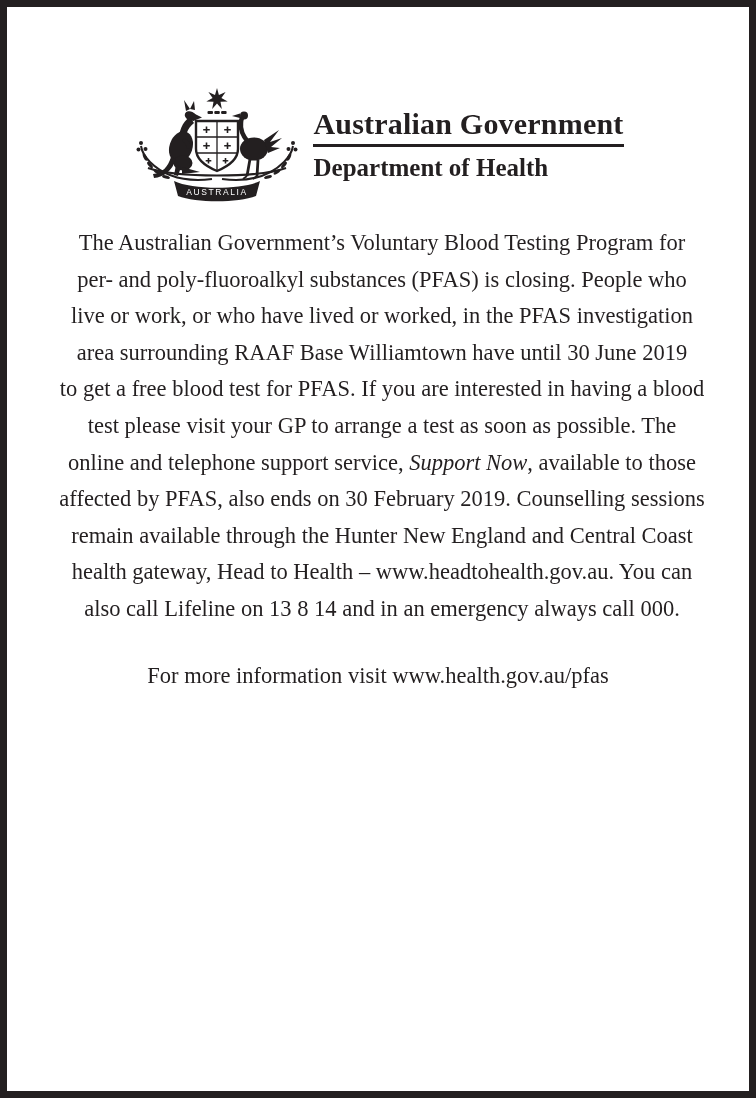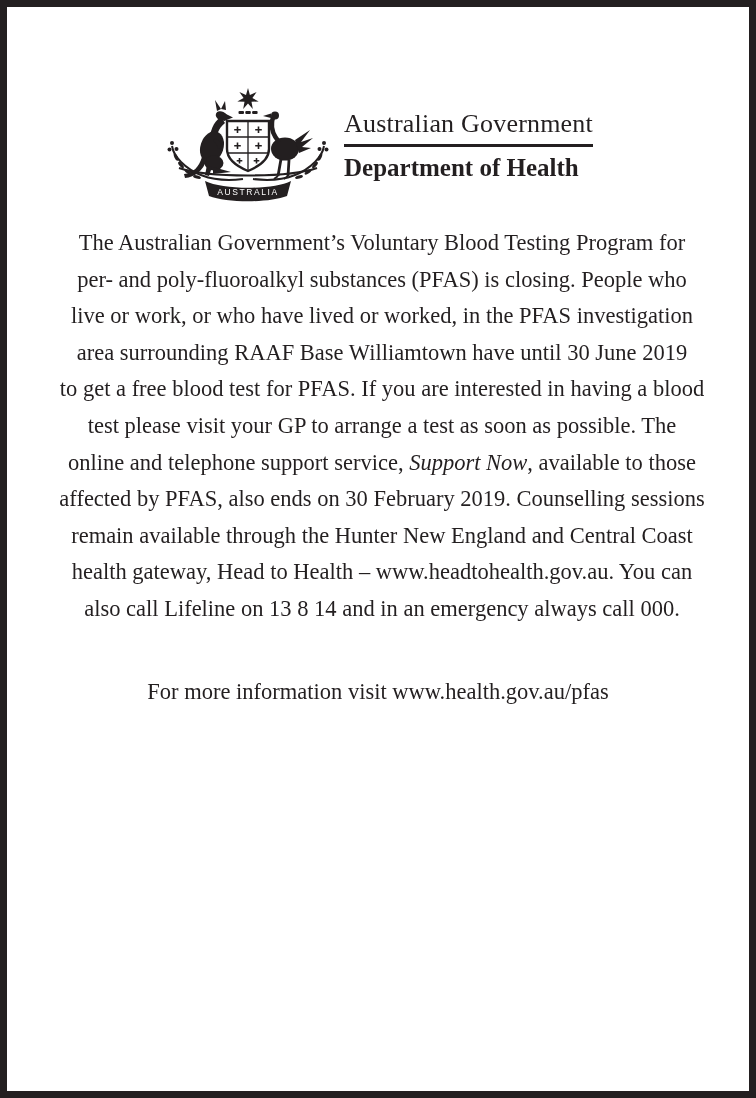--- a/index.html
+++ b/index.html
@@ -16,21 +16,21 @@
   
   .masthead{
     margin-top:79px;
     display:flex;
     justify-content:center;
     align-items:center;
     gap:11px;
   }
   .crest{width:170px;height:118px;flex:0 0 auto;}
   .masthead-text{display:inline-block;}
-  .gov{font-weight:normal;font-size:26px;line-height:28px;letter-spacing:0.2px;}
+  .gov{font-weight:bold;font-size:30px;line-height:28px;letter-spacing:0.2px;}
   .rule{border-top:3px solid #231f20;margin:6px 0 7px 0;}
   .dept{font-weight:bold;font-size:25px;line-height:27px;}
   
   .title{
     margin:108px 0 0 0;
     text-align:center;
     font-weight:bold;
     font-size:46px;
     line-height:61px;
     letter-spacing:0.3px;
@@ -42,21 +42,21 @@
     text-align:center;
     font-size:22.5px;
     line-height:36.6px;
     padding-left:8px;
   }
   .bline{white-space:nowrap;}
   .b{font-weight:normal;text-align:right;}
   .i{font-style:italic;}
   
   .footer{
-    margin:49px 0 0 0;
+    margin:33px 0 0 0;
     text-align:center;
     font-size:22.5px;
     line-height:30px;
     white-space:nowrap;
   }
 </style>
 </head>
 <body>
 
 <div class="page">

